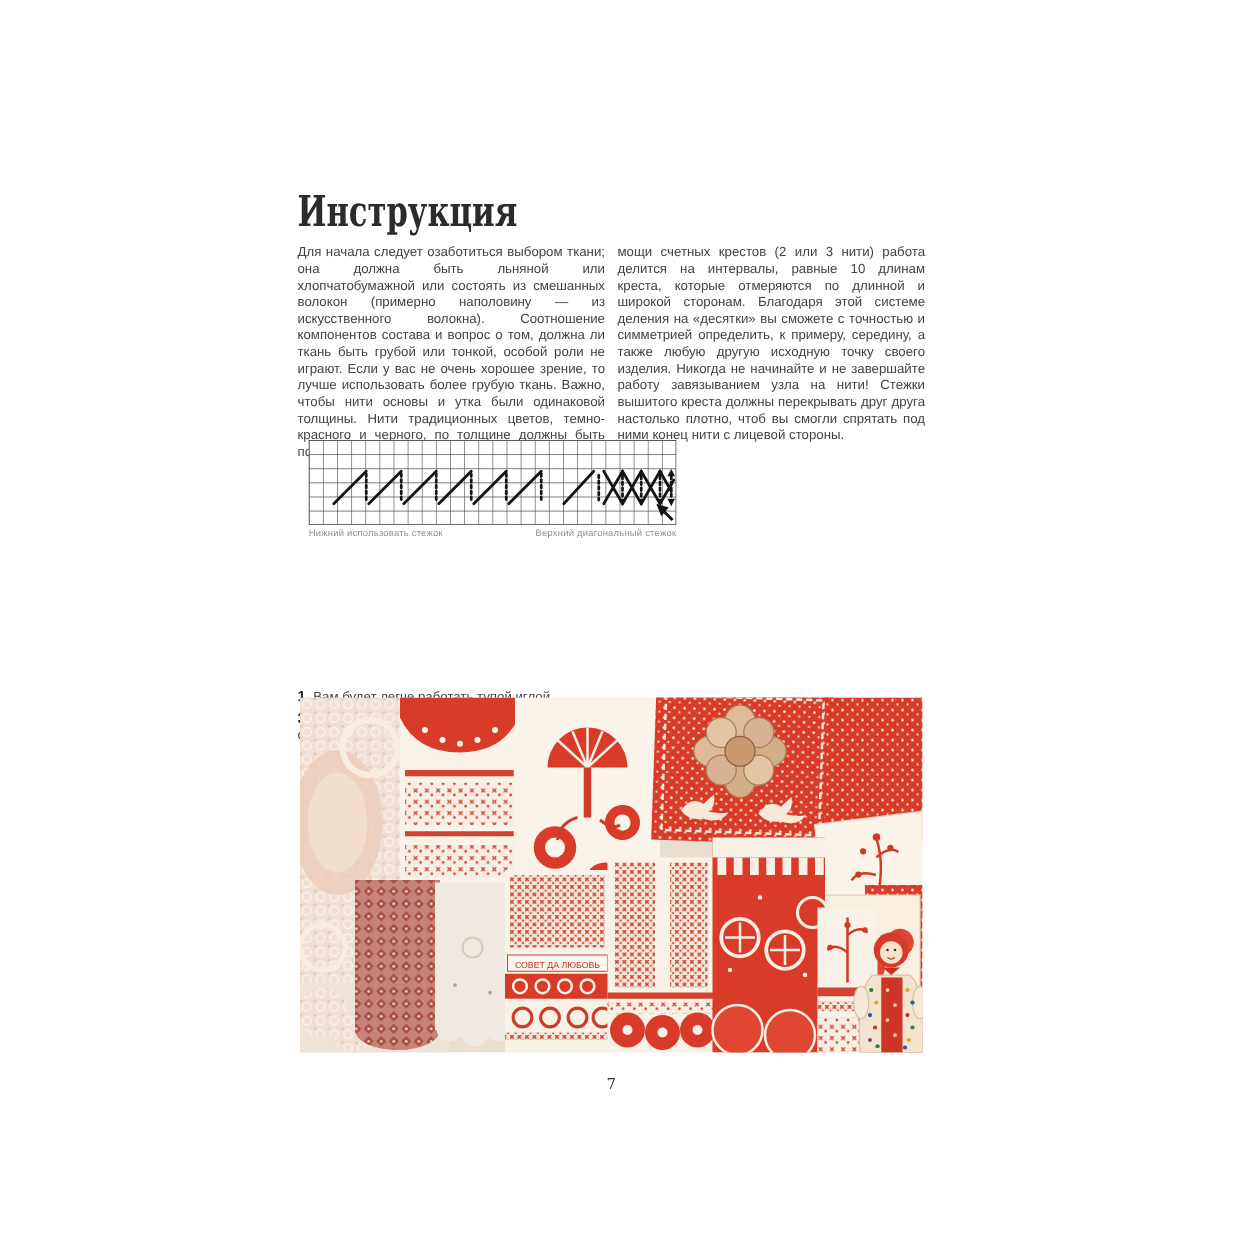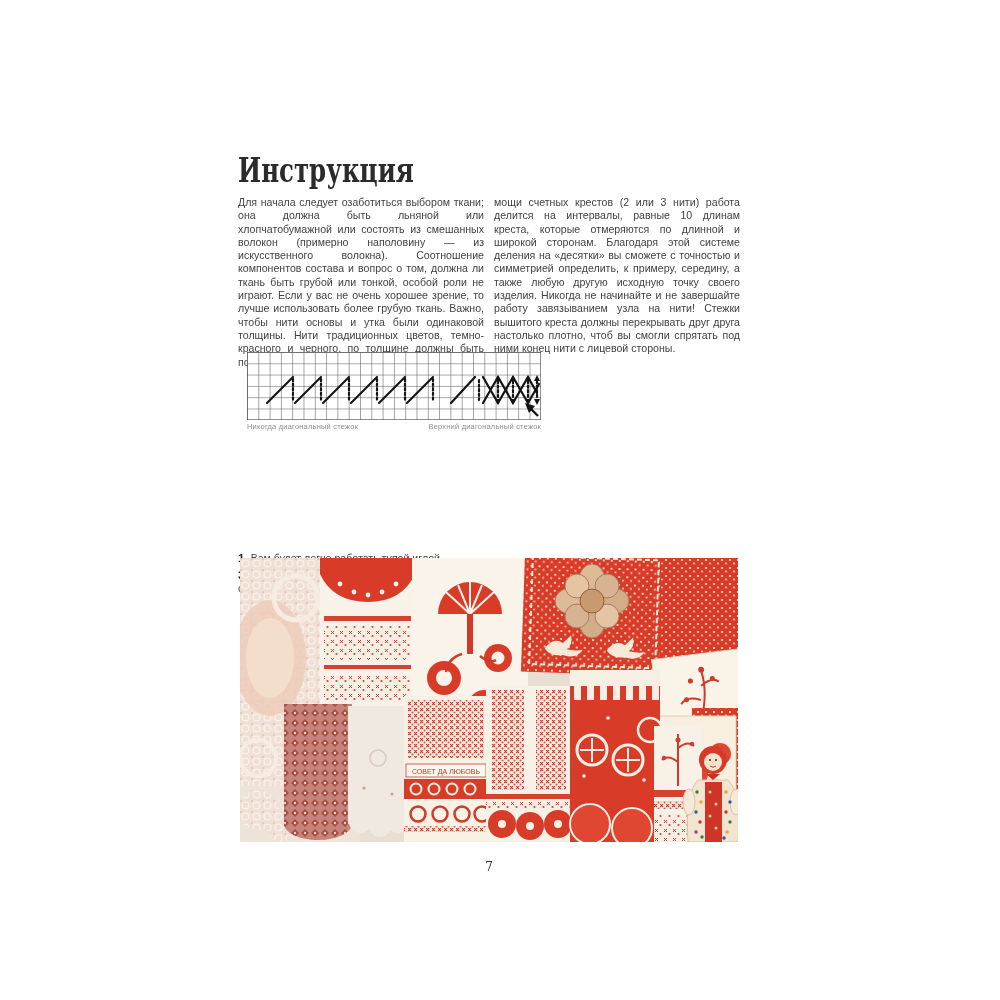--- a/index.html
+++ b/index.html
@@ -88,21 +88,21 @@
           <polygon points="278,47 284,47 281,53"></polygon>
         <polygon points="287,29 293,29 290,23"></polygon>
           <polygon points="287,47 293,47 290,53"></polygon>
       </g>
 
       <g>
         <path d="M291,64 L283,56" stroke="#141414" stroke-width="2.4" fill="none"></path>
         <polygon points="278,51 288,54 282,61" fill="#141414"></polygon>
       </g>
     </svg>
-    <div class="dlabel l">Никогда диагональный стежок</div>
+    <div class="dlabel l">Нижний использовать стежок</div>
     <div class="dlabel r">Верхний диагональный стежок</div>
   </div>
 
 
   <div class="tips">
     <div class="tcol">
       <p class="tip">
         <b>1.</b>
         <span>Вам будет легче работать тупой иглой.</span>
       </p>

